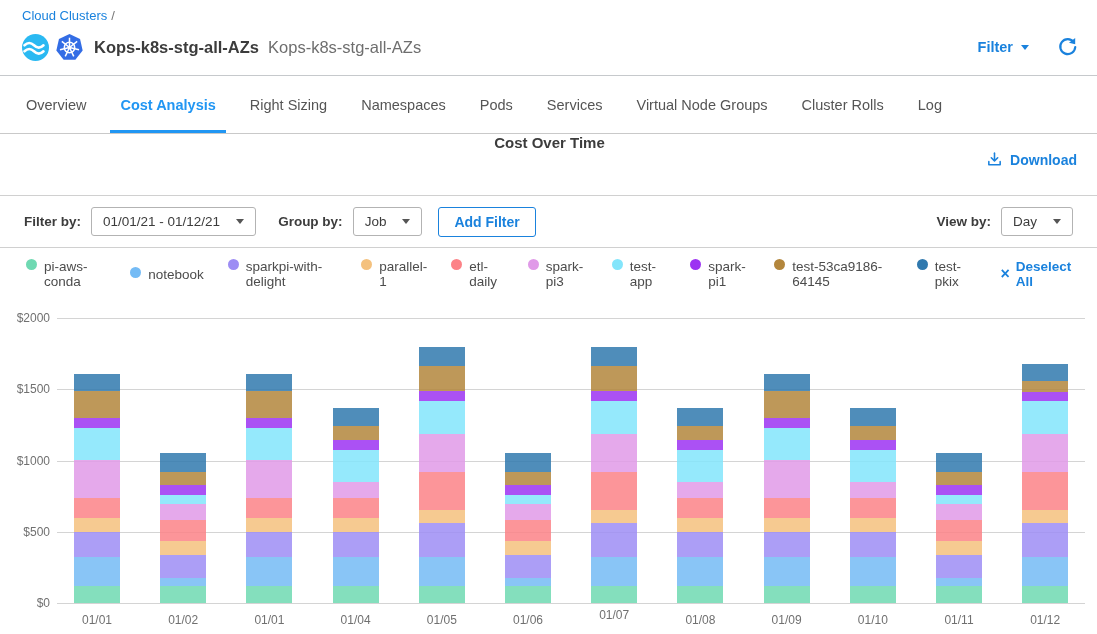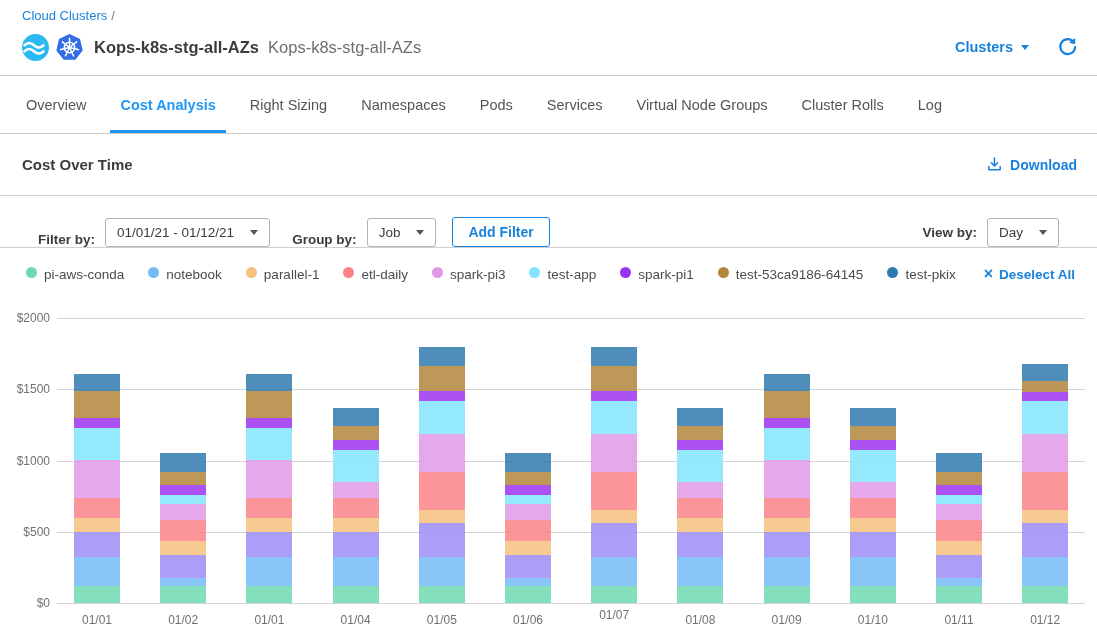--- a/index.html
+++ b/index.html
@@ -31,27 +31,27 @@
   .topbar-wrap { height:75px; }
   
   .tabs { height:58px; display:flex; align-items:stretch; padding-left:16px;
     border-bottom:1px solid #c9c9c9; gap:14px; }
   .tab { display:flex; align-items:center; padding:0 10px; font-size:14.5px; color:#555;
     cursor:pointer; white-space:nowrap; }
   .tab.active { color:var(--tab-active); font-weight:700;
     box-shadow:inset 0 -3px 0 var(--tab-active); }
   
   .section-head { height:62px; display:flex; align-items:center; padding:0 20px 0 22px;
-    border-bottom:1px solid #d0d0d0; }
+    border-bottom:1px solid #d0d0d0;flex-direction:column; }
   .section-title { font-size:15px; font-weight:700; color:#3c3c3c; }
   .download { margin-left:auto; display:flex; align-items:center; gap:7px; color:var(--accent);
     font-size:14px; font-weight:700; cursor:pointer; }
   .download svg { width:17px; height:17px; }
   
-  .filter-bar { height:52px; display:flex; align-items:flex-end; padding:0 38px;
+  .filter-bar { height:52px; display:flex; align-items:center; padding:0 24px;
     border-bottom:1px solid #d0d0d0; }
   .f-label { font-size:13.5px; font-weight:700; color:#3c3c3c; margin-right:10px; }
   .select { display:inline-flex; align-items:center; gap:16px; border:1px solid #b3b3b3;
     border-radius:3px; padding:6px 11px; font-size:13.5px; color:#3c3c3c; background:#fff;
     cursor:pointer; white-space:nowrap; }
   .gap-l { margin-left:22px; }
   .add-filter { margin-left:16px; border:1px solid var(--accent); color:var(--accent);
     background:#fff; font-weight:700; font-size:14px; padding:6px 15px; border-radius:3px;
     cursor:pointer; font-family:inherit; }
   .view-by { margin-left:auto; display:flex; align-items:center; }
@@ -102,21 +102,21 @@
             <line x1="13.5" y1="13.5" x2="5.84" y2="7.39"></line>
             <circle cx="13.5" cy="13.5" r="5.2"></circle>
           </g>
           <circle cx="13.5" cy="13.5" r="1.8" fill="#fff"></circle>
         </svg>
       </span>
       <span class="cluster-title">Kops-k8s-stg-all-AZs</span>
       <span class="cluster-subtitle">Kops-k8s-stg-all-AZs</span>
       <div class="header-right">
         <span class="actions-btn">
-          <span>Clusters</span>
+          <span>Filter</span>
           <span class="caret blue"></span>
         </span>
         <span class="refresh">
           <svg viewBox="0 0 24 24" width="20" height="20">
             <path d="M20.2 6.2 A9 9 0 1 0 21.9 12" fill="none" stroke="#1a82dd" stroke-width="2.6" stroke-linecap="round"></path>
             <polygon points="21.8,1.2 21.8,8.6 14.4,7.0" fill="#1a82dd"></polygon>
           </svg>
         </span>
       </div>
     </div>
@@ -172,20 +172,24 @@
 <div class="legend-bar" id="legend">
     <span class="legend-item">
       <span class="legend-dot" style="background: rgb(111, 217, 178);"></span>
       <span class="legend-label">pi-aws-conda</span>
     </span>
     <span class="legend-item">
       <span class="legend-dot" style="background: rgb(116, 187, 245);"></span>
       <span class="legend-label">notebook</span>
     </span>
     <span class="legend-item">
+      <span class="legend-dot" style="background: rgb(157, 141, 244);"></span>
+      <span class="legend-label">sparkpi-with-delight</span>
+    </span>
+    <span class="legend-item">
       <span class="legend-dot" style="background: rgb(244, 193, 126);"></span>
       <span class="legend-label">parallel-1</span>
     </span>
     <span class="legend-item">
       <span class="legend-dot" style="background: rgb(252, 130, 135);"></span>
       <span class="legend-label">etl-daily</span>
     </span>
     <span class="legend-item">
       <span class="legend-dot" style="background: rgb(224, 154, 232);"></span>
       <span class="legend-label">spark-pi3</span>

